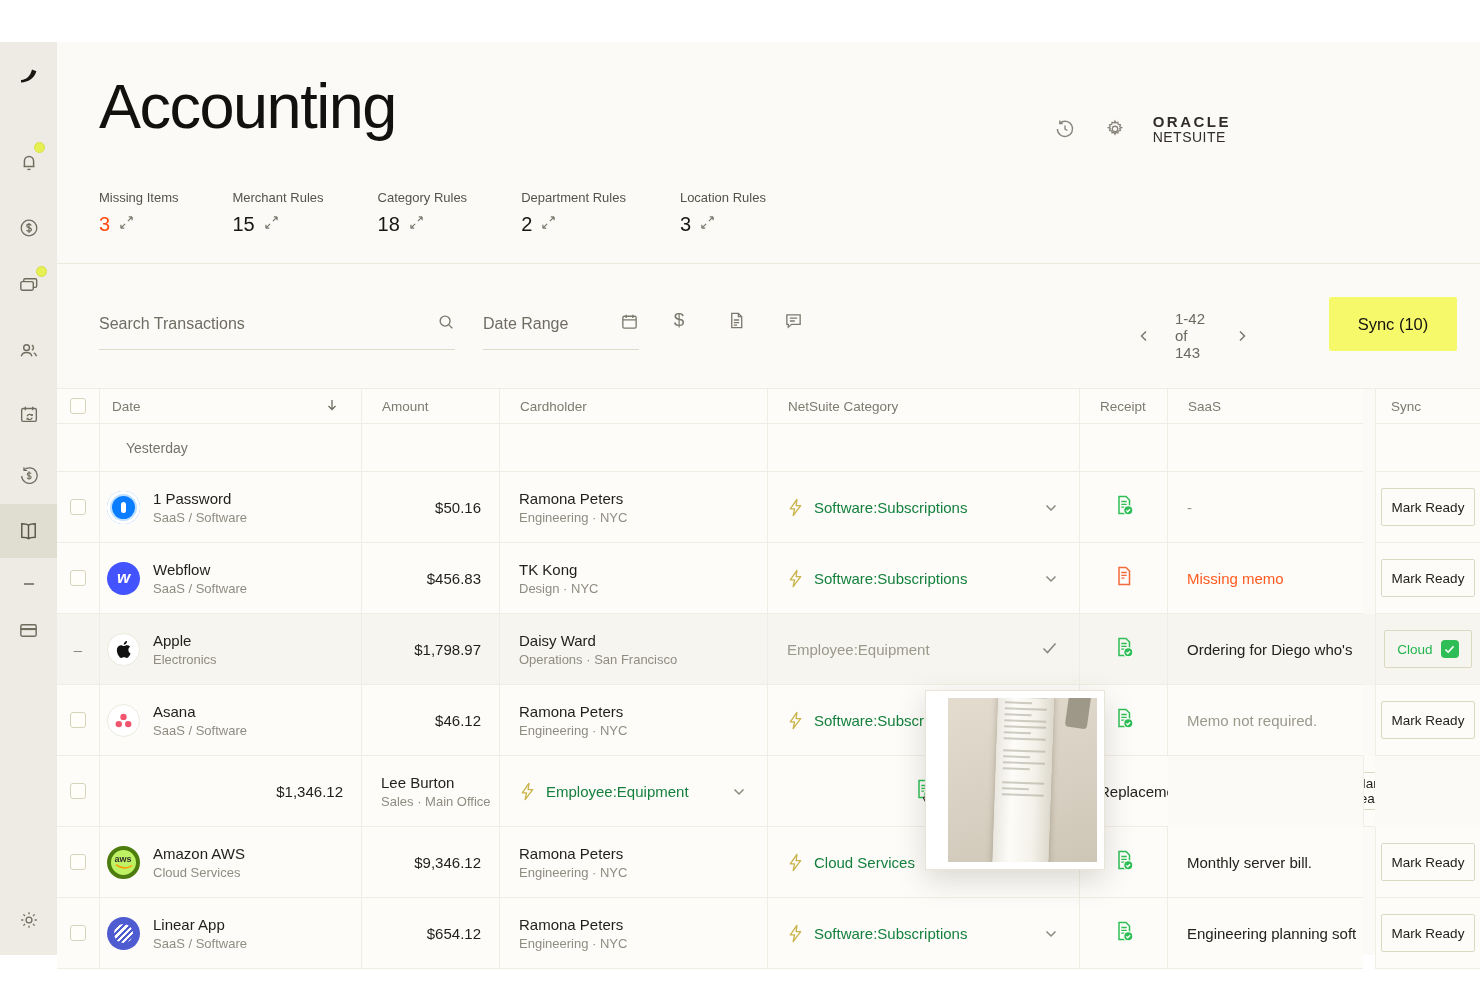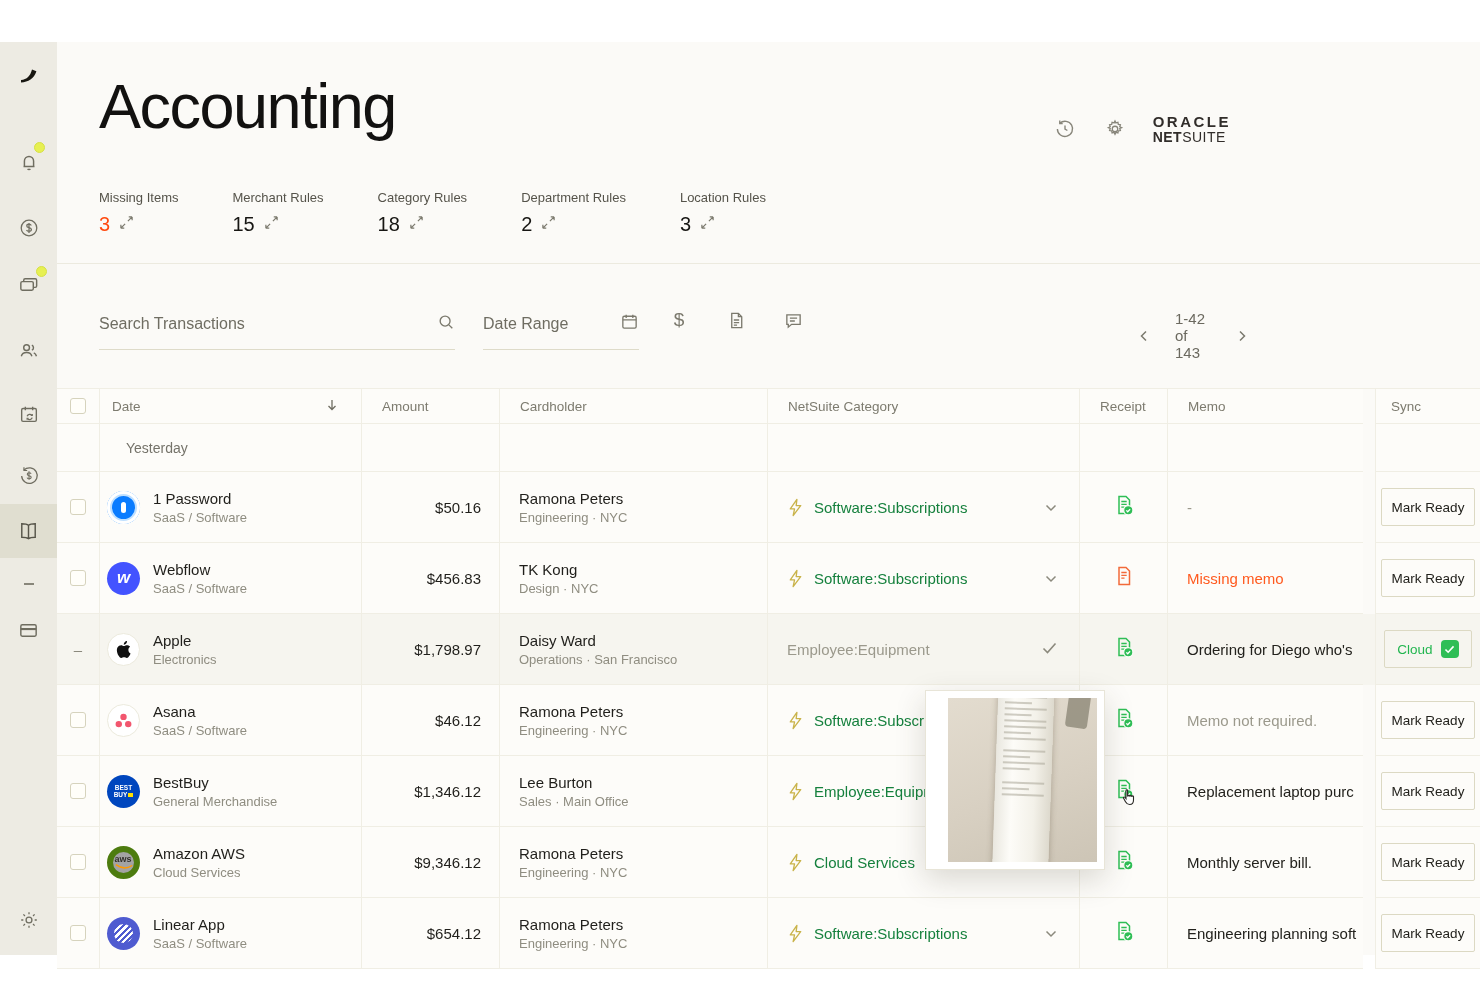--- a/index.html
+++ b/index.html
@@ -18,21 +18,21 @@
   
   .main { position:absolute; left:57px; top:0; width:1192px; height:913px; }
 
   .page-title { position:absolute; left:42px; top:28px; font-size:63px; letter-spacing:-1.5px; color:#121110; font-weight:500; }
 
   .top-actions { position:absolute; right:18px; top:72px; display:flex; align-items:center; gap:26px; }
   .icon-btn { width:24px; height:24px; display:flex; align-items:center; justify-content:center; color:#87857a; }
   .ns-logo { text-align:left; line-height:1.05; color:#312d2a; }
   .ns-line1 { font-size:15px; letter-spacing:2.5px; font-weight:700; }
   .ns-line2 { font-size:14px; letter-spacing:0.5px; }
-  .ns-line2 b { font-weight:700; }
+  .ns-line2 b { font-weight:400; }
 
   .stats { position:absolute; left:42px; top:148px; display:flex; gap:54px; }
   .stat .lbl { font-size:13px; color:#55534a; margin-bottom:8px; }
   .stat .valrow { display:flex; align-items:center; gap:9px; }
   .stat .val { font-size:20px; color:#171613; }
   .stat .val.alert { color:#ff4a10; }
   .expand-ic { color:#7b796d; }
 
   .divider { position:absolute; left:0; top:221px; width:1423px; border-bottom:1px solid #eceadf; }
 
@@ -303,39 +303,40 @@
           </svg>
       </span>
       <span class="ptext">1-42 of 143</span>
       <span class="pg-arrow">
         <svg width="14" height="14" viewBox="0 0 14 14" fill="none" stroke="#7b796d" stroke-width="1.5">
             <path d="M5 2.5 L9.5 7 L5 11.5"></path>
           </svg>
       </span>
     </div>
 
+    <div class="sync-btn">Sync (10)</div>
 
     <div class="table">
       <div class="trow thead">
         <div class="tcell cb-cell">
             <span class="checkbox"></span>
           </div>
         <div class="tcell date-h">
           <span>Date</span>
           <span class="sort-ic">
             <svg width="14" height="14" viewBox="0 0 14 14" fill="none" stroke="#6f6d62" stroke-width="1.3">
                 <path d="M7 2 v9 M3.5 8 L7 11.5 L10.5 8"></path>
               </svg>
           </span>
         </div>
         <div class="tcell">Amount</div>
         <div class="tcell">Cardholder</div>
         <div class="tcell">NetSuite Category</div>
         <div class="tcell">Receipt</div>
-        <div class="tcell nogap">Memo</div>
+        <div class="tcell nogap">SaaS</div>
         <div class="tcell gap-cell"></div>
         <div class="tcell sync-cell" style="justify-content:flex-start; padding-left:15px">Sync</div>
       </div>
 
       <div class="trow group">
         <div class="tcell cb-cell"></div>
         <div class="tcell date-c">Yesterday</div>
         <div class="tcell"></div>
           <div class="tcell"></div>
           <div class="tcell"></div>
@@ -520,29 +521,20 @@
             <div class="tcell nogap memo-cell memo-muted">Memo not required.</div>
             <div class="tcell gap-cell"></div>
             <div class="tcell sync-cell">
               <button class="mk-btn">Mark Ready</button>
             </div>
           </div>
           <div class="trow drow">
             <div class="tcell cb-cell">
               <span class="checkbox"></span>
             </div>
-            <div class="tcell merch-cell">
-              <span class="logo-circle" style="background:#0046be">
-                <span style="color:#fff;font-weight:700;font-size:6.5px;line-height:1.1;text-align:center;display:block">BEST<br>BUY<span style="display:inline-block;width:5px;height:4px;background:#ffe000;margin-left:1px"></span></span>
-              </span>
-              <span>
-                <span class="m-name" style="display:block">BestBuy</span>
-                <span class="m-sub" style="display:block">General Merchandise</span>
-              </span>
-            </div>
             <div class="tcell amt-cell">$1,346.12</div>
             <div class="tcell card-cell">
               <span class="c-name">Lee Burton</span>
               <span class="c-sub">Sales · Main Office</span>
             </div>
             <div class="tcell cat-cell">
               <span style="flex:0 0 auto; display:flex">
                 <svg width="17" height="19" viewBox="0 0 18 20" fill="none" stroke="#c9b34a" stroke-width="1.4" stroke-linejoin="round">
                   <path d="M10.5 1.5 L3.5 11.5 h4.5 L6.5 18.5 L14.5 8 h-4.8 Z"></path>
                 </svg>
@@ -567,21 +559,21 @@
             <div class="tcell gap-cell"></div>
             <div class="tcell sync-cell">
               <button class="mk-btn">Mark Ready</button>
             </div>
           </div>
           <div class="trow drow">
             <div class="tcell cb-cell">
               <span class="checkbox"></span>
             </div>
             <div class="tcell merch-cell">
-              <span class="logo-circle" style="background:#a3a3a3; border:6px solid #4d7c0f">
+              <span class="logo-circle" style="background:#bef264; border:4px solid #4d7c0f">
                 <span style="font-size:9px;font-weight:700;color:#33302b;line-height:1">aws<svg width="18" height="6" viewBox="0 0 20 7" style="display:block">
                     <path d="M1 1 C8 6 13 6 19 2" fill="none" stroke="#f90" stroke-width="1.6" stroke-linecap="round"></path>
                   </svg></span>
               </span>
               <span>
                 <span class="m-name" style="display:block">Amazon AWS</span>
                 <span class="m-sub" style="display:block">Cloud Services</span>
               </span>
             </div>
             <div class="tcell amt-cell">$9,346.12</div>

